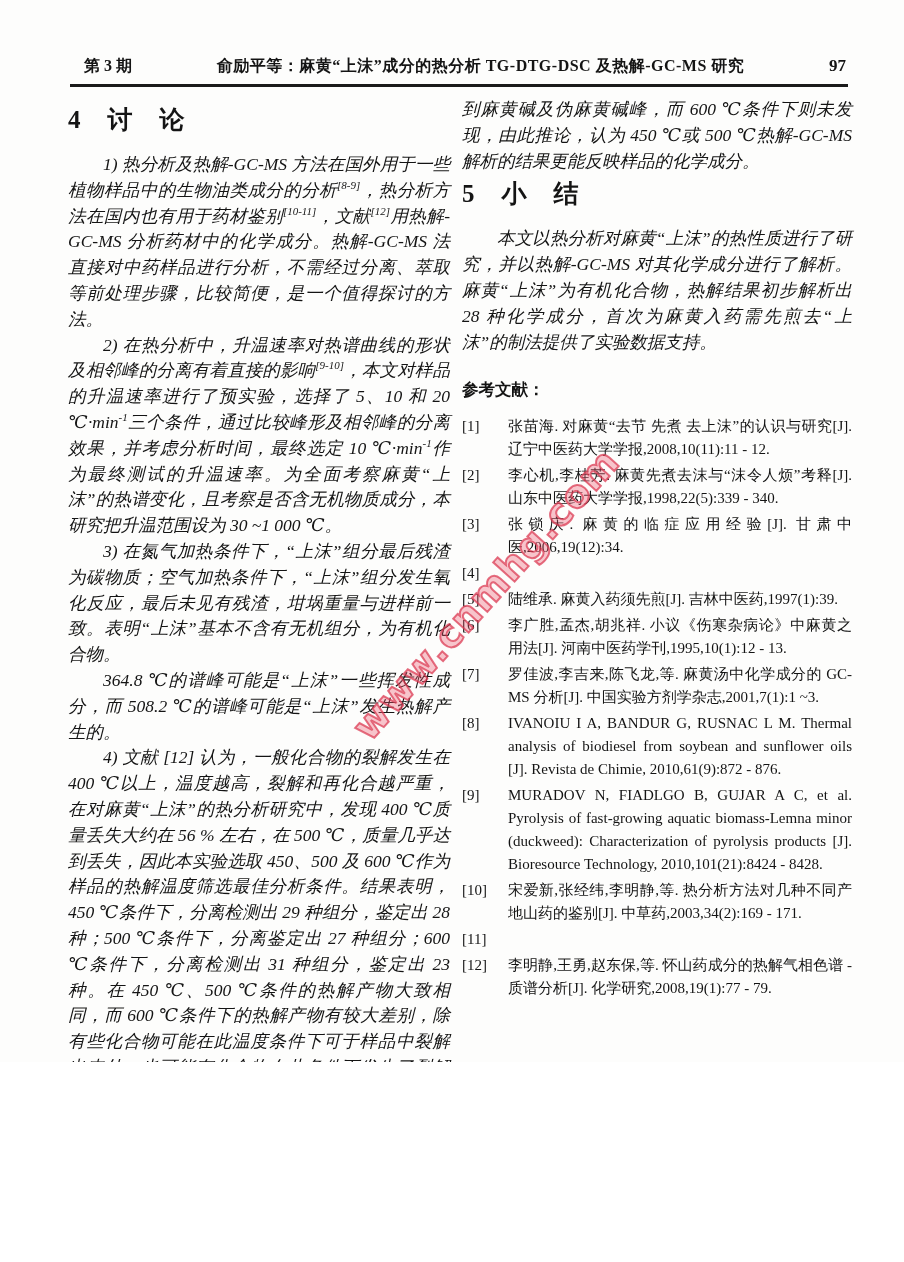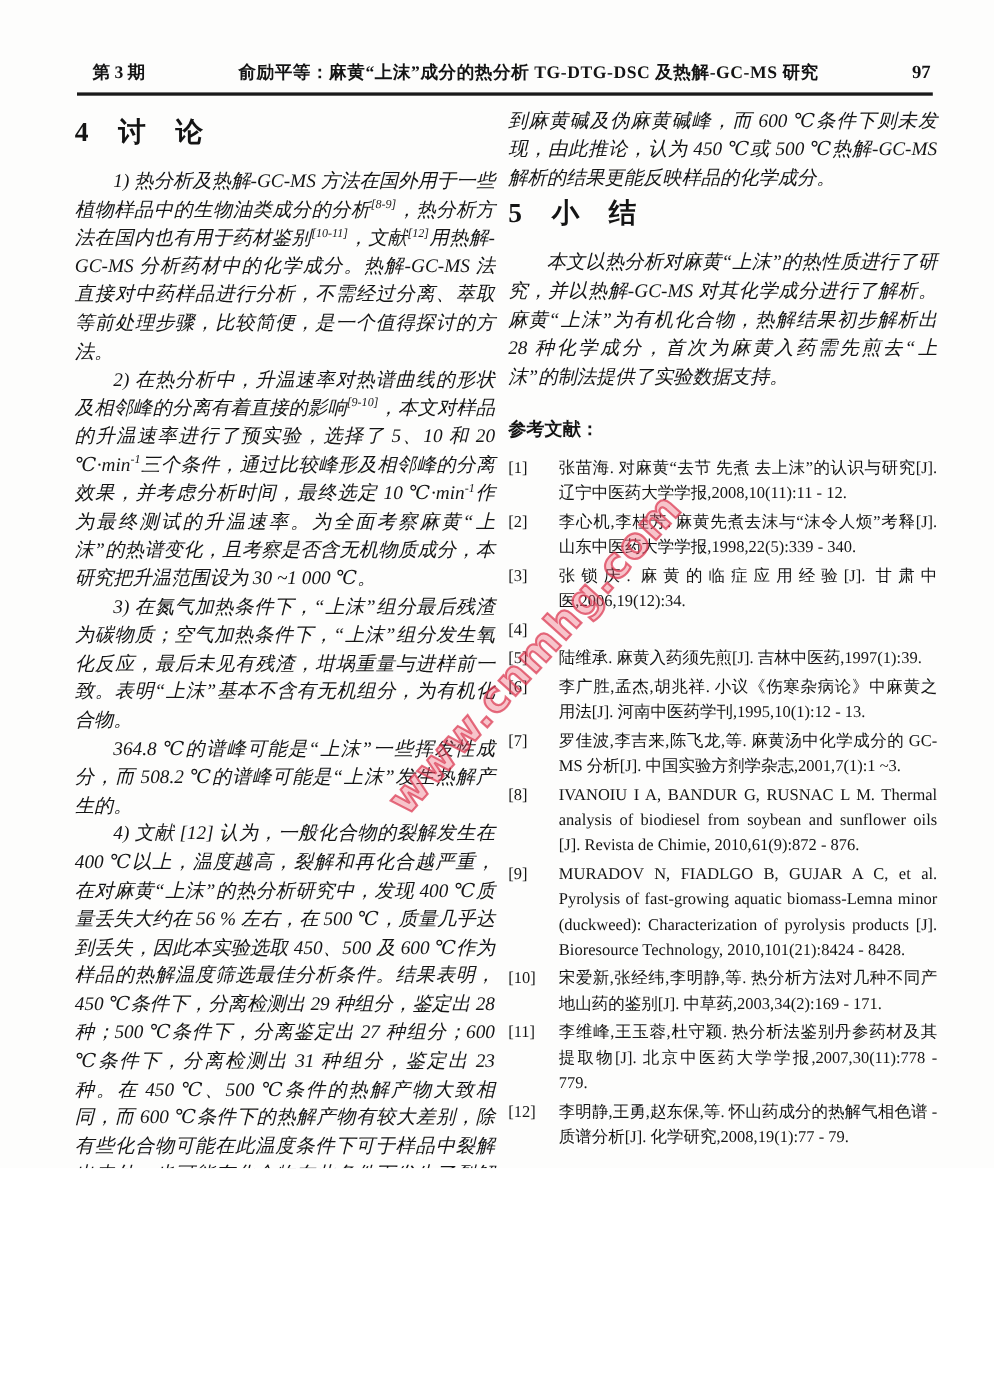--- a/index.html
+++ b/index.html
@@ -161,21 +161,20 @@
       <div class="ref">
           <span class="num">[9]</span>
           <span class="txt">MURADOV N, FIADLGO B, GUJAR A C, et al. Pyrolysis of fast-growing aquatic biomass-Lemna minor (duckweed): Characterization of pyrolysis products [J]. Bioresource Technology, 2010,101(21):8424 - 8428.</span>
         </div>
       <div class="ref">
           <span class="num">[10]</span>
           <span class="txt">宋爱新,张经纬,李明静,等. 热分析方法对几种不同产地山药的鉴别[J]. 中草药,2003,34(2):169 - 171.</span>
         </div>
       <div class="ref">
           <span class="num">[11]</span>
-          <span class="txt">李维峰,王玉蓉,杜守颖. 热分析法鉴别丹参药材及其提取物[J]. 北京中医药大学学报,2007,30(11):778 - 779.</span>
         </div>
       <div class="ref">
           <span class="num">[12]</span>
           <span class="txt">李明静,王勇,赵东保,等. 怀山药成分的热解气相色谱 - 质谱分析[J]. 化学研究,2008,19(1):77 - 79.</span>
         </div>
     </div>
   </div>
 
 </div>
 

